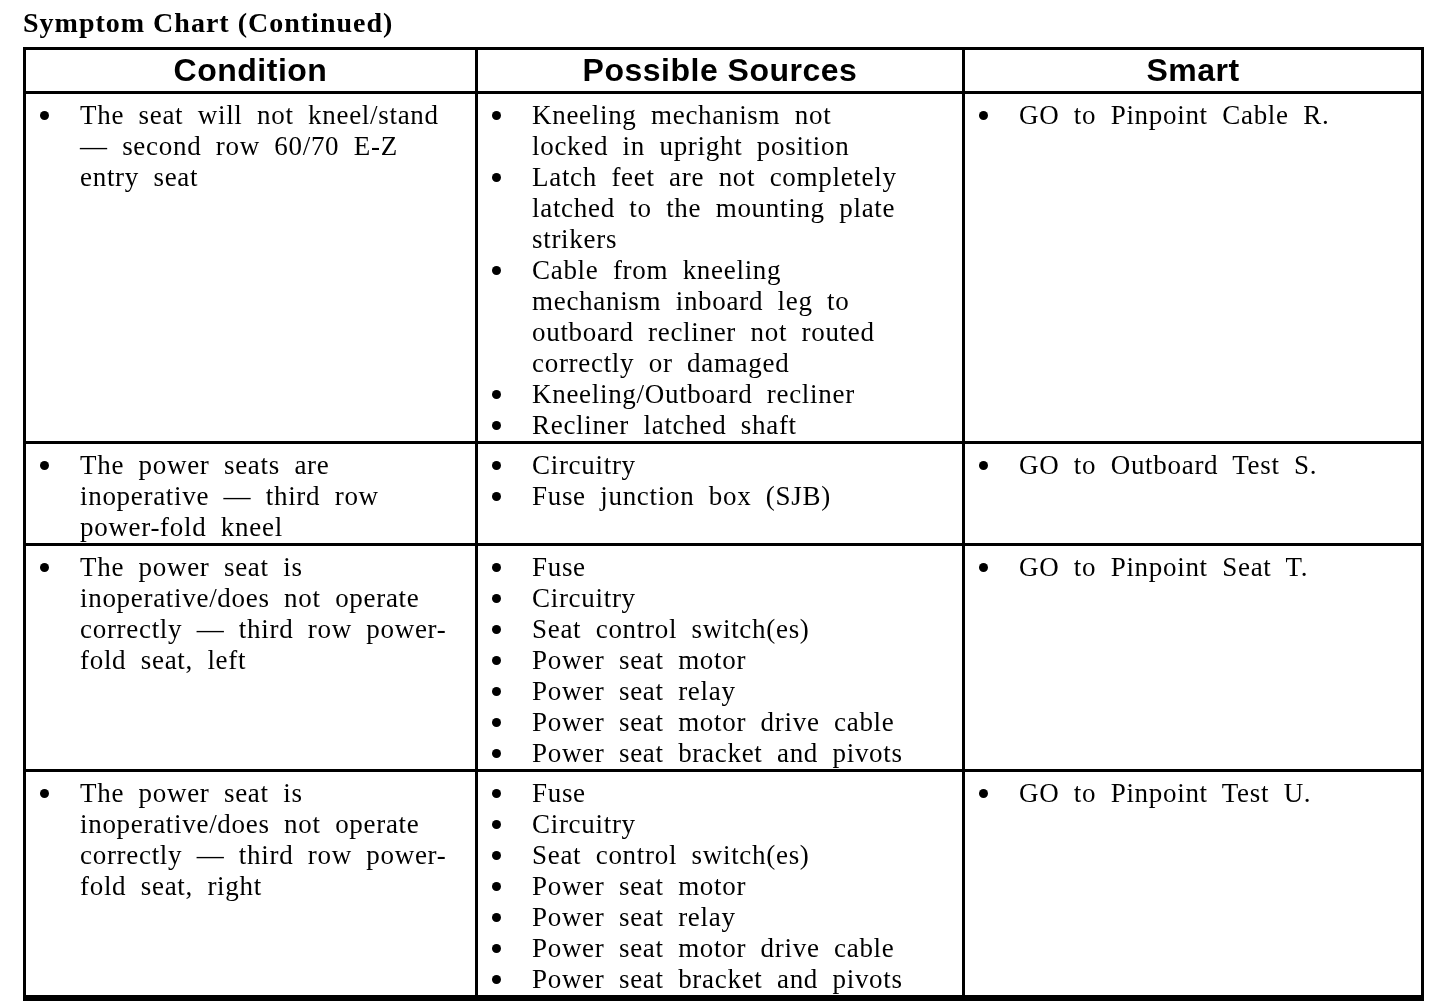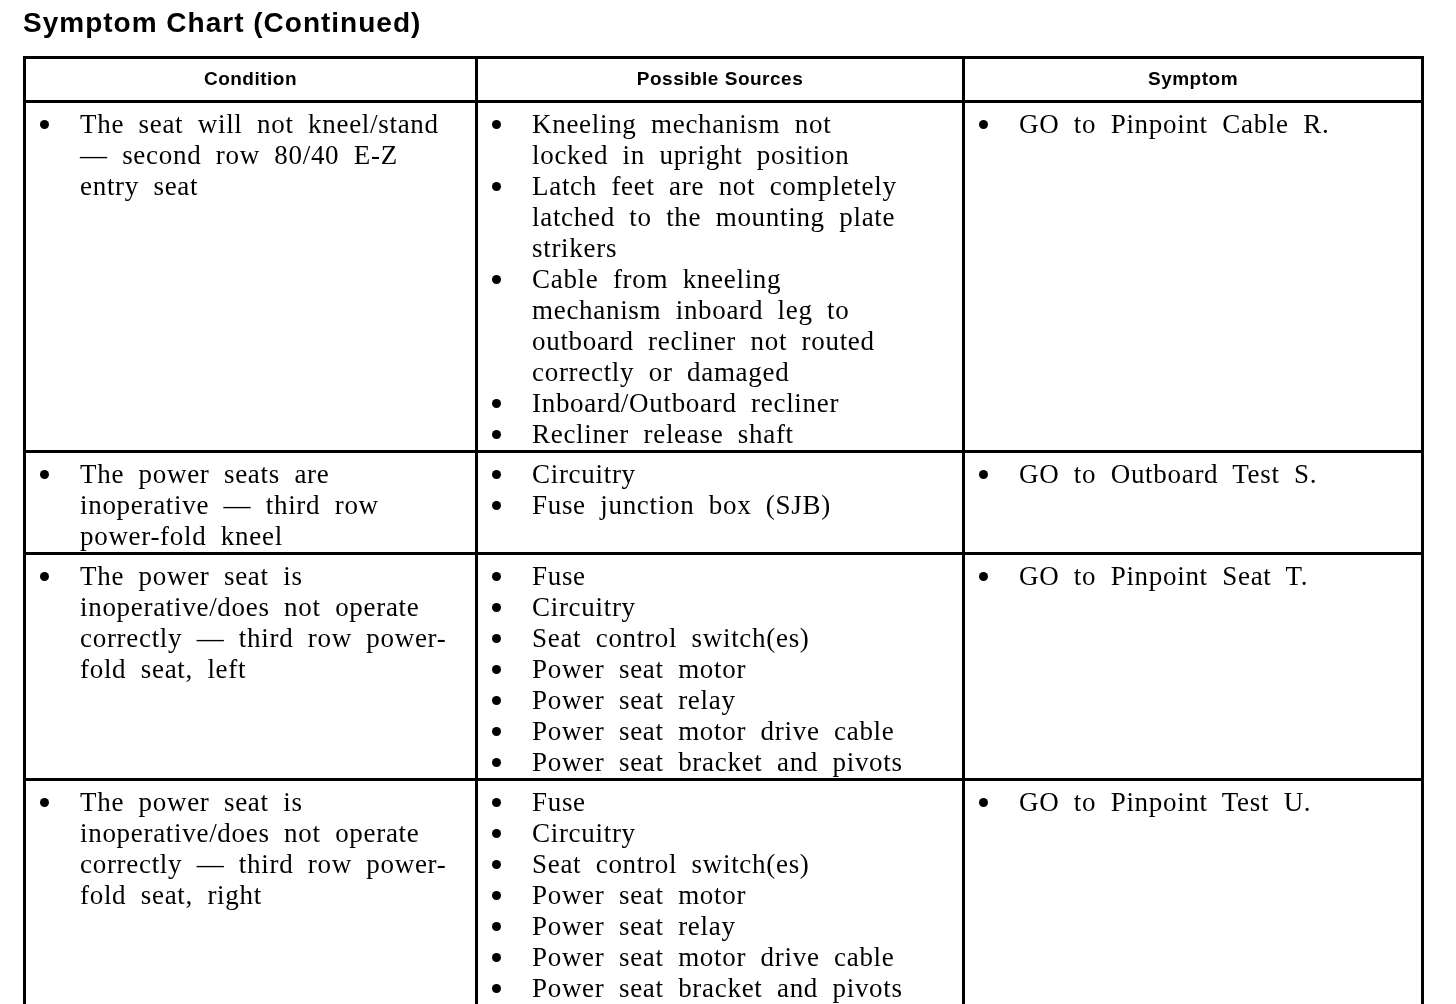--- a/index.html
+++ b/index.html
@@ -4,42 +4,42 @@
 <style>
   * { margin: 0; padding: 0; box-sizing: border-box; }
   html, body {
     width: 1456px; height: 1004px;
     background: #ffffff; color: #000000;
     font-family: "Liberation Serif", serif;
     overflow: hidden;
   }
   .page { padding: 7px 0 0 23px; }
   .title {
-    font-family: Liberation Sans, sans-serif;
+    font-family: Liberation Serif, serif;
     font-weight: bold;
     font-size: 28px;
     line-height: 32px;
     letter-spacing: 1px;
-    margin-bottom: 17px;
+    margin-bottom: 8px;
   }
   table.chart {
     border-collapse: collapse;
     table-layout: fixed;
     width: 1398px;
     border: 3px solid #000;
     border-bottom-width: 6px;
   }
   col.c1 { width: 452px; }
   col.c2 { width: 487px; }
   col.c3 { width: 459px; }
   th {
     border: 3px solid #000;
     font-family: "Liberation Sans", sans-serif;
     font-weight: bold;
-    font-size: 19px;
+    font-size: 32px;
     line-height: 30px;
     letter-spacing: 0.5px;
     text-align: center;
     padding: 5px 0 6px 0;
   }
   td {
     border: 3px solid #000;
     vertical-align: top;
     padding: 6px 0 0 0;
   }
@@ -74,52 +74,52 @@
   <table class="chart">
     <colgroup>
       <col class="c1">
         <col class="c2">
         <col class="c3">
     </colgroup>
     <thead>
       <tr>
         <th>Condition</th>
         <th>Possible Sources</th>
-        <th>Symptom</th>
+        <th>Smart</th>
       </tr>
     </thead>
     <tbody>
 
       <tr>
         <td class="cond">
           <div class="item">
             <span class="bullet"></span>
-            <span>The seat will not kneel/stand — second row 80/40 E-Z entry seat</span>
+            <span>The seat will not kneel/stand — second row 60/70 E-Z entry seat</span>
           </div>
         </td>
         <td class="src">
           <div class="item">
             <span class="bullet"></span>
             <span>Kneeling mechanism not locked in upright position</span>
           </div>
           <div class="item">
             <span class="bullet"></span>
             <span>Latch feet are not completely latched to the mounting plate strikers</span>
           </div>
           <div class="item">
             <span class="bullet"></span>
             <span>Cable from kneeling mechanism inboard leg to outboard recliner not routed correctly or damaged</span>
           </div>
           <div class="item">
             <span class="bullet"></span>
-            <span>Inboard/Outboard recliner</span>
-          </div>
-          <div class="item">
-            <span class="bullet"></span>
-            <span>Recliner release shaft</span>
+            <span>Kneeling/Outboard recliner</span>
+          </div>
+          <div class="item">
+            <span class="bullet"></span>
+            <span>Recliner latched shaft</span>
           </div>
         </td>
         <td class="act">
           <div class="item">
             <span class="bullet"></span>
             <span>GO to Pinpoint Cable R.</span>
           </div>
         </td>
       </tr>
 

